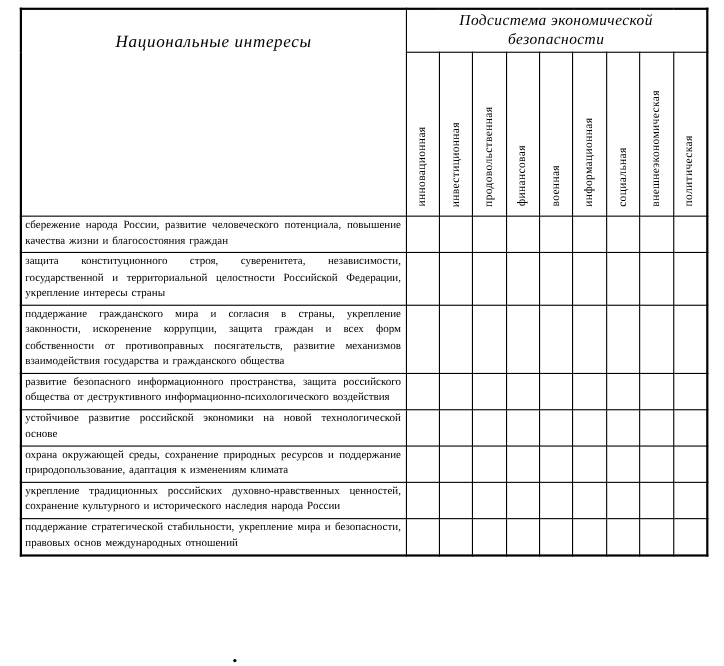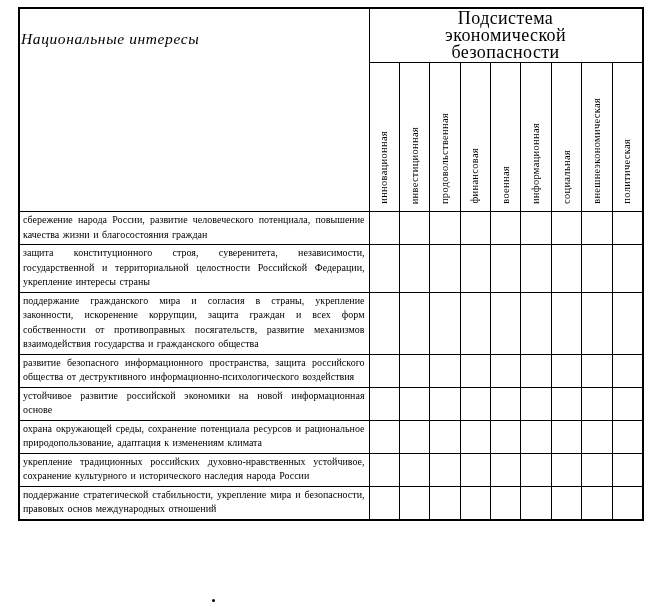--- a/index.html
+++ b/index.html
@@ -28,39 +28,41 @@
   table.matrix td {
     border: 1px solid #000;
     overflow: hidden;
   }
   col.c-main { width: 350px; }
   col.c-sub  { width: 30.4px; }
 
   
   td.left-head {
     vertical-align: top;
+    text-align: center;
   }
   .left-title {
     padding-top: 20px;
     font-style: italic;
     font-size: 15.5px;
     letter-spacing: 0.6px;
     white-space: nowrap;
   }
 
   
   td.top-head {
     height: 36px;
     text-align: center;
     vertical-align: middle;
   }
   .top-title {
     margin: 0 auto;
     max-width: 205px;
-    font-size: 18px;
+    font-style: italic;
+    font-size: 14px;
     line-height: 17px;
     letter-spacing: 0.4px;
   }
 
   
   td.vcell {
     height: 148px;
     vertical-align: bottom;
     text-align: center;
     padding: 0;
@@ -183,45 +185,45 @@
           <td class="mcell"></td>
           <td class="mcell"></td>
           <td class="mcell"></td>
           <td class="mcell"></td>
           <td class="mcell"></td>
           <td class="mcell"></td>
           <td class="mcell"></td>
           <td class="mcell"></td>
         </tr>
         <tr>
-          <td class="textcell">устойчивое развитие российской экономики на новой информационная основе</td>
-          <td class="mcell"></td>
-          <td class="mcell"></td>
-          <td class="mcell"></td>
-          <td class="mcell"></td>
-          <td class="mcell"></td>
-          <td class="mcell"></td>
-          <td class="mcell"></td>
-          <td class="mcell"></td>
-          <td class="mcell"></td>
-        </tr>
-        <tr>
-          <td class="textcell">охрана окружающей среды, сохранение потенциала ресурсов и рациональное природопользование, адаптация к изменениям климата</td>
-          <td class="mcell"></td>
-          <td class="mcell"></td>
-          <td class="mcell"></td>
-          <td class="mcell"></td>
-          <td class="mcell"></td>
-          <td class="mcell"></td>
-          <td class="mcell"></td>
-          <td class="mcell"></td>
-          <td class="mcell"></td>
-        </tr>
-        <tr>
-          <td class="textcell">укрепление традиционных российских духовно-нравственных устойчивое, сохранение культурного и исторического наследия народа России</td>
+          <td class="textcell">устойчивое развитие российской экономики на новой технологической основе</td>
+          <td class="mcell"></td>
+          <td class="mcell"></td>
+          <td class="mcell"></td>
+          <td class="mcell"></td>
+          <td class="mcell"></td>
+          <td class="mcell"></td>
+          <td class="mcell"></td>
+          <td class="mcell"></td>
+          <td class="mcell"></td>
+        </tr>
+        <tr>
+          <td class="textcell">охрана окружающей среды, сохранение природных ресурсов и поддержание природопользование, адаптация к изменениям климата</td>
+          <td class="mcell"></td>
+          <td class="mcell"></td>
+          <td class="mcell"></td>
+          <td class="mcell"></td>
+          <td class="mcell"></td>
+          <td class="mcell"></td>
+          <td class="mcell"></td>
+          <td class="mcell"></td>
+          <td class="mcell"></td>
+        </tr>
+        <tr>
+          <td class="textcell">укрепление традиционных российских духовно-нравственных ценностей, сохранение культурного и исторического наследия народа России</td>
           <td class="mcell"></td>
           <td class="mcell"></td>
           <td class="mcell"></td>
           <td class="mcell"></td>
           <td class="mcell"></td>
           <td class="mcell"></td>
           <td class="mcell"></td>
           <td class="mcell"></td>
           <td class="mcell"></td>
         </tr>

